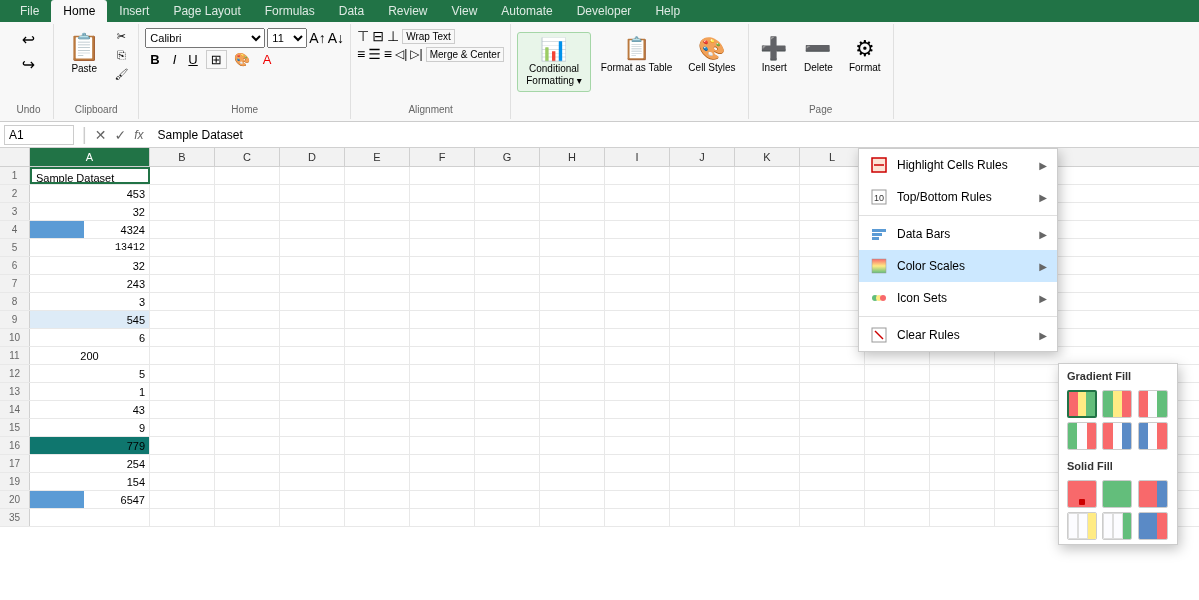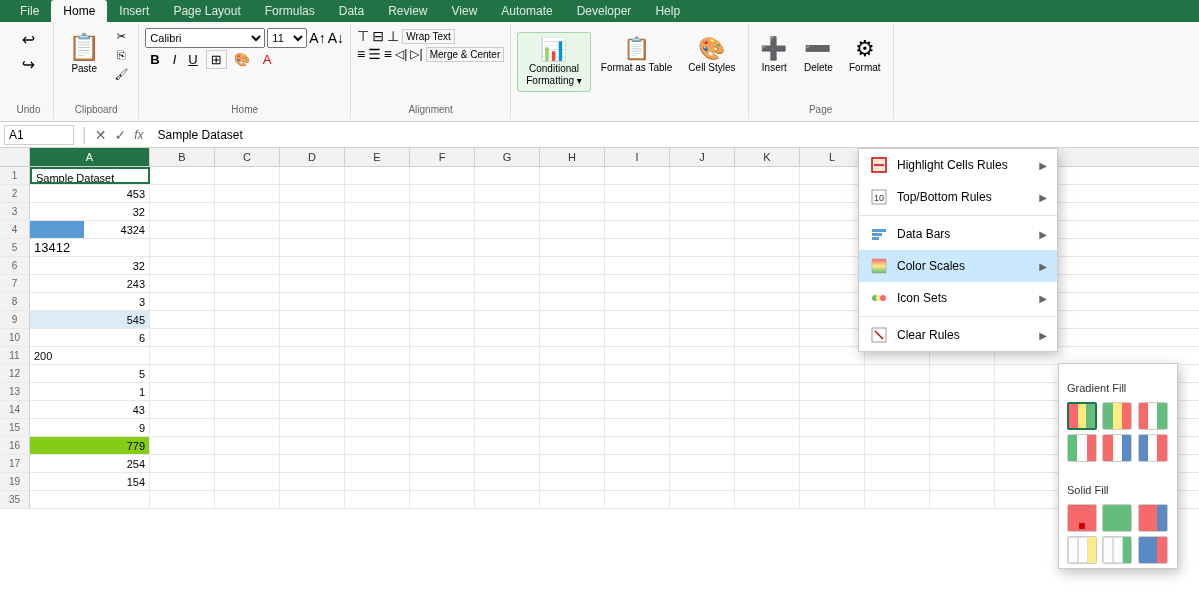--- a/index.html
+++ b/index.html
@@ -25,21 +25,21 @@
     .cell { border-right: 1px solid #e8e8e8; font-size: 11px; line-height: 18px; padding: 0 4px; overflow: hidden; white-space: nowrap; min-height: 18px; }
     .conditional-menu { position: absolute; top: 112px; left: 858px; width: 200px; background: white; border: 1px solid #ccc; box-shadow: 2px 4px 12px rgba(0,0,0,0.25); z-index: 100; }
     .menu-item { display: flex; align-items: center; padding: 6px 10px; cursor: pointer; font-size: 12px; gap: 8px; }
     .menu-item.active { background: #e5f2fb; }
     .menu-icon { width: 20px; height: 20px; display: flex; align-items: center; justify-content: center; font-size: 14px; flex-shrink: 0; }
     .menu-label { flex: 1; }
     .menu-arrow { color: #666; font-size: 10px; }
 
     
     .submenu { position: absolute; top: 0px; left: 200px; width: 120px; background: white; border: 1px solid #ccc; box-shadow: 2px 4px 12px rgba(0,0,0,0.25); z-index: 101; }
-    .submenu-section-label { font-size: 11px; color: #333; padding: 18px 8px 4px; font-weight: 400; }
+    .submenu-section-label { font-size: 11px; color: #333; padding: 6px 8px 4px; font-weight: 700; }
     .color-grid { display: grid; grid-template-columns: repeat(3, 1fr); gap: 4px; padding: 4px 8px; }
     .color-swatch { width: 30px; height: 28px; border: 1px solid #ccc; cursor: pointer; border-radius: 2px; overflow: hidden; position: relative; }
     .color-swatch.selected { border: 2px solid #217346; }
     .swatch-inner { width: 100%; height: 100%; display: flex; }
     .swatch-col { flex: 1; }
     .more-rules { text-align: center; padding: 6px; color: #0078d4; cursor: pointer; font-size: 12px; text-decoration: underline; border-top: 1px solid #e0e0e0; }
 
     
     .cf-btn { background: #e8f5e9; border: 1px solid #a5d6a7; border-radius: 3px; }
 
@@ -267,21 +267,21 @@
           <div class="cell" style="width: 65px; min-width: 65px; border-right: 1px solid rgb(232, 232, 232);"></div>
           <div class="cell" style="width: 65px; min-width: 65px; border-right: 1px solid rgb(232, 232, 232);"></div>
           <div class="cell" style="width: 65px; min-width: 65px; border-right: 1px solid rgb(232, 232, 232);"></div>
           <div class="cell" style="width: 65px; min-width: 65px; border-right: 1px solid rgb(232, 232, 232);"></div>
           <div class="cell" style="width: 65px; min-width: 65px; border-right: 1px solid rgb(232, 232, 232);"></div>
           <div class="cell" style="width: 65px; min-width: 65px; border-right: 1px solid rgb(232, 232, 232);"></div>
           <div class="cell" style="width: 65px; min-width: 65px; border-right: 1px solid rgb(232, 232, 232);"></div>
         </div>
         <div class="grid-row">
           <div class="row-num">5</div>
-          <div style="width: 120px; min-width: 120px; border-right: 1px solid rgb(232, 232, 232); font-size: 13px; line-height: 18px; padding: 0px 4px; overflow: hidden; ">13412</div>
+          <div style="width: 120px; min-width: 120px; border-right: 1px solid rgb(232, 232, 232); font-size: 10px; line-height: 18px; padding: 0px 4px; overflow: hidden; text-align: right; font-family: Liberation Mono, monospace;">13412</div>
           <div class="cell" style="width: 65px; min-width: 65px; border-right: 1px solid rgb(232, 232, 232);"></div>
           <div class="cell" style="width: 65px; min-width: 65px; border-right: 1px solid rgb(232, 232, 232);"></div>
           <div class="cell" style="width: 65px; min-width: 65px; border-right: 1px solid rgb(232, 232, 232);"></div>
           <div class="cell" style="width: 65px; min-width: 65px; border-right: 1px solid rgb(232, 232, 232);"></div>
           <div class="cell" style="width: 65px; min-width: 65px; border-right: 1px solid rgb(232, 232, 232);"></div>
           <div class="cell" style="width: 65px; min-width: 65px; border-right: 1px solid rgb(232, 232, 232);"></div>
           <div class="cell" style="width: 65px; min-width: 65px; border-right: 1px solid rgb(232, 232, 232);"></div>
           <div class="cell" style="width: 65px; min-width: 65px; border-right: 1px solid rgb(232, 232, 232);"></div>
           <div class="cell" style="width: 65px; min-width: 65px; border-right: 1px solid rgb(232, 232, 232);"></div>
           <div class="cell" style="width: 65px; min-width: 65px; border-right: 1px solid rgb(232, 232, 232);"></div>
@@ -369,21 +369,21 @@
           <div class="cell" style="width: 65px; min-width: 65px; border-right: 1px solid rgb(232, 232, 232);"></div>
           <div class="cell" style="width: 65px; min-width: 65px; border-right: 1px solid rgb(232, 232, 232);"></div>
           <div class="cell" style="width: 65px; min-width: 65px; border-right: 1px solid rgb(232, 232, 232);"></div>
           <div class="cell" style="width: 65px; min-width: 65px; border-right: 1px solid rgb(232, 232, 232);"></div>
           <div class="cell" style="width: 65px; min-width: 65px; border-right: 1px solid rgb(232, 232, 232);"></div>
           <div class="cell" style="width: 65px; min-width: 65px; border-right: 1px solid rgb(232, 232, 232);"></div>
           <div class="cell" style="width: 65px; min-width: 65px; border-right: 1px solid rgb(232, 232, 232);"></div>
         </div>
         <div class="grid-row">
           <div class="row-num">11</div>
-          <div style="width: 120px; min-width: 120px; border-right: 1px solid rgb(232, 232, 232); font-size: 11px; line-height: 18px; padding: 0px 4px; overflow: hidden; text-align: left;">200</div>
+          <div style="width: 120px; min-width: 120px; border-right: 1px solid rgb(232, 232, 232); font-size: 11px; line-height: 18px; padding: 0px 4px; overflow: hidden; text-align: center;">200</div>
           <div class="cell" style="width: 65px; min-width: 65px; border-right: 1px solid rgb(232, 232, 232);"></div>
           <div class="cell" style="width: 65px; min-width: 65px; border-right: 1px solid rgb(232, 232, 232);"></div>
           <div class="cell" style="width: 65px; min-width: 65px; border-right: 1px solid rgb(232, 232, 232);"></div>
           <div class="cell" style="width: 65px; min-width: 65px; border-right: 1px solid rgb(232, 232, 232);"></div>
           <div class="cell" style="width: 65px; min-width: 65px; border-right: 1px solid rgb(232, 232, 232);"></div>
           <div class="cell" style="width: 65px; min-width: 65px; border-right: 1px solid rgb(232, 232, 232);"></div>
           <div class="cell" style="width: 65px; min-width: 65px; border-right: 1px solid rgb(232, 232, 232);"></div>
           <div class="cell" style="width: 65px; min-width: 65px; border-right: 1px solid rgb(232, 232, 232);"></div>
           <div class="cell" style="width: 65px; min-width: 65px; border-right: 1px solid rgb(232, 232, 232);"></div>
           <div class="cell" style="width: 65px; min-width: 65px; border-right: 1px solid rgb(232, 232, 232);"></div>
@@ -454,21 +454,21 @@
           <div class="cell" style="width: 65px; min-width: 65px; border-right: 1px solid rgb(232, 232, 232);"></div>
           <div class="cell" style="width: 65px; min-width: 65px; border-right: 1px solid rgb(232, 232, 232);"></div>
           <div class="cell" style="width: 65px; min-width: 65px; border-right: 1px solid rgb(232, 232, 232);"></div>
           <div class="cell" style="width: 65px; min-width: 65px; border-right: 1px solid rgb(232, 232, 232);"></div>
           <div class="cell" style="width: 65px; min-width: 65px; border-right: 1px solid rgb(232, 232, 232);"></div>
           <div class="cell" style="width: 65px; min-width: 65px; border-right: 1px solid rgb(232, 232, 232);"></div>
           <div class="cell" style="width: 65px; min-width: 65px; border-right: 1px solid rgb(232, 232, 232);"></div>
         </div>
         <div class="grid-row">
           <div class="row-num">16</div>
-          <div style="width: 120px; min-width: 120px; border-right: 1px solid rgb(232, 232, 232); font-size: 11px; line-height: 18px; padding: 0px 4px; overflow: hidden; background: #84cc16; text-align: right;">779</div>
+          <div style="width: 120px; min-width: 120px; border-right: 1px solid rgb(232, 232, 232); font-size: 11px; line-height: 18px; padding: 0px 4px; overflow: hidden; background: #0f766e; text-align: right;">779</div>
           <div class="cell" style="width: 65px; min-width: 65px; border-right: 1px solid rgb(232, 232, 232);"></div>
           <div class="cell" style="width: 65px; min-width: 65px; border-right: 1px solid rgb(232, 232, 232);"></div>
           <div class="cell" style="width: 65px; min-width: 65px; border-right: 1px solid rgb(232, 232, 232);"></div>
           <div class="cell" style="width: 65px; min-width: 65px; border-right: 1px solid rgb(232, 232, 232);"></div>
           <div class="cell" style="width: 65px; min-width: 65px; border-right: 1px solid rgb(232, 232, 232);"></div>
           <div class="cell" style="width: 65px; min-width: 65px; border-right: 1px solid rgb(232, 232, 232);"></div>
           <div class="cell" style="width: 65px; min-width: 65px; border-right: 1px solid rgb(232, 232, 232);"></div>
           <div class="cell" style="width: 65px; min-width: 65px; border-right: 1px solid rgb(232, 232, 232);"></div>
           <div class="cell" style="width: 65px; min-width: 65px; border-right: 1px solid rgb(232, 232, 232);"></div>
           <div class="cell" style="width: 65px; min-width: 65px; border-right: 1px solid rgb(232, 232, 232);"></div>
@@ -489,20 +489,37 @@
           <div class="cell" style="width: 65px; min-width: 65px; border-right: 1px solid rgb(232, 232, 232);"></div>
           <div class="cell" style="width: 65px; min-width: 65px; border-right: 1px solid rgb(232, 232, 232);"></div>
           <div class="cell" style="width: 65px; min-width: 65px; border-right: 1px solid rgb(232, 232, 232);"></div>
           <div class="cell" style="width: 65px; min-width: 65px; border-right: 1px solid rgb(232, 232, 232);"></div>
           <div class="cell" style="width: 65px; min-width: 65px; border-right: 1px solid rgb(232, 232, 232);"></div>
           <div class="cell" style="width: 65px; min-width: 65px; border-right: 1px solid rgb(232, 232, 232);"></div>
         </div>
         <div class="grid-row">
           <div class="row-num">19</div>
           <div style="width: 120px; min-width: 120px; border-right: 1px solid rgb(232, 232, 232); font-size: 11px; line-height: 18px; padding: 0px 4px; overflow: hidden; text-align: right;">154</div>
+          <div class="cell" style="width: 65px; min-width: 65px; border-right: 1px solid rgb(232, 232, 232);"></div>
+          <div class="cell" style="width: 65px; min-width: 65px; border-right: 1px solid rgb(232, 232, 232);"></div>
+          <div class="cell" style="width: 65px; min-width: 65px; border-right: 1px solid rgb(232, 232, 232);"></div>
+          <div class="cell" style="width: 65px; min-width: 65px; border-right: 1px solid rgb(232, 232, 232);"></div>
+          <div class="cell" style="width: 65px; min-width: 65px; border-right: 1px solid rgb(232, 232, 232);"></div>
+          <div class="cell" style="width: 65px; min-width: 65px; border-right: 1px solid rgb(232, 232, 232);"></div>
+          <div class="cell" style="width: 65px; min-width: 65px; border-right: 1px solid rgb(232, 232, 232);"></div>
+          <div class="cell" style="width: 65px; min-width: 65px; border-right: 1px solid rgb(232, 232, 232);"></div>
+          <div class="cell" style="width: 65px; min-width: 65px; border-right: 1px solid rgb(232, 232, 232);"></div>
+          <div class="cell" style="width: 65px; min-width: 65px; border-right: 1px solid rgb(232, 232, 232);"></div>
+          <div class="cell" style="width: 65px; min-width: 65px; border-right: 1px solid rgb(232, 232, 232);"></div>
+          <div class="cell" style="width: 65px; min-width: 65px; border-right: 1px solid rgb(232, 232, 232);"></div>
+          <div class="cell" style="width: 65px; min-width: 65px; border-right: 1px solid rgb(232, 232, 232);"></div>
+        </div>
+        <div class="grid-row">
+          <div class="row-num">20</div>
+          <div style="width: 120px; min-width: 120px; border-right: 1px solid rgb(232, 232, 232); font-size: 11px; line-height: 18px; padding: 0px 4px; overflow: hidden; background: linear-gradient(to right, rgb(91, 155, 213) 45%, transparent 45%); text-align: right;">6547</div>
           <div class="cell" style="width: 65px; min-width: 65px; border-right: 1px solid rgb(232, 232, 232);"></div>
           <div class="cell" style="width: 65px; min-width: 65px; border-right: 1px solid rgb(232, 232, 232);"></div>
           <div class="cell" style="width: 65px; min-width: 65px; border-right: 1px solid rgb(232, 232, 232);"></div>
           <div class="cell" style="width: 65px; min-width: 65px; border-right: 1px solid rgb(232, 232, 232);"></div>
           <div class="cell" style="width: 65px; min-width: 65px; border-right: 1px solid rgb(232, 232, 232);"></div>
           <div class="cell" style="width: 65px; min-width: 65px; border-right: 1px solid rgb(232, 232, 232);"></div>
           <div class="cell" style="width: 65px; min-width: 65px; border-right: 1px solid rgb(232, 232, 232);"></div>
           <div class="cell" style="width: 65px; min-width: 65px; border-right: 1px solid rgb(232, 232, 232);"></div>
           <div class="cell" style="width: 65px; min-width: 65px; border-right: 1px solid rgb(232, 232, 232);"></div>
           <div class="cell" style="width: 65px; min-width: 65px; border-right: 1px solid rgb(232, 232, 232);"></div>

